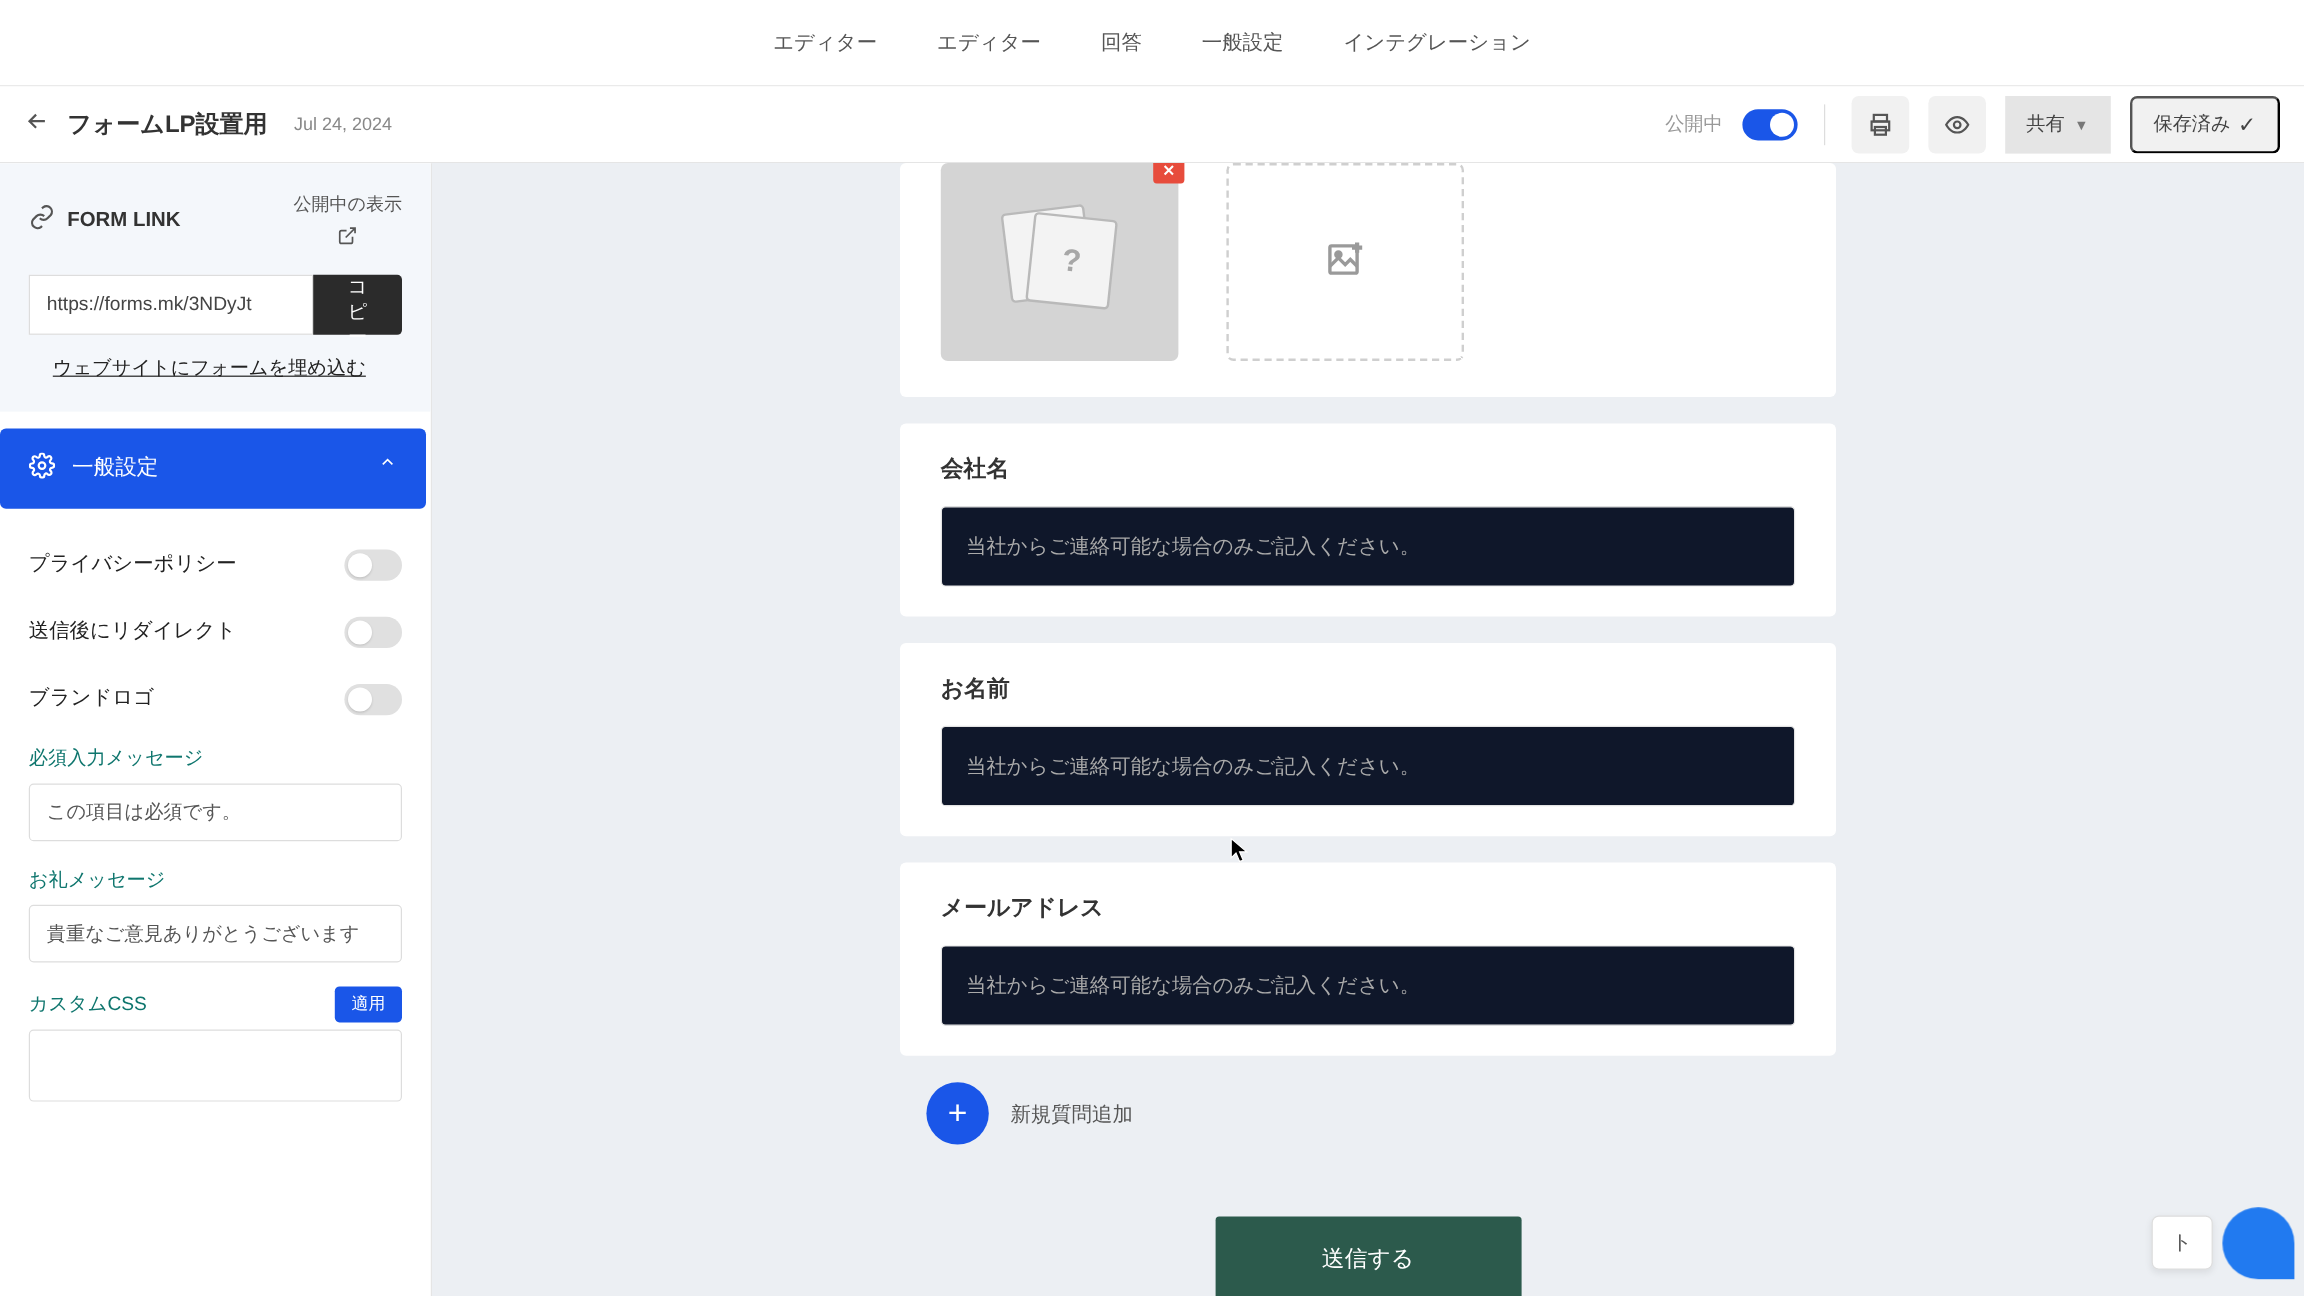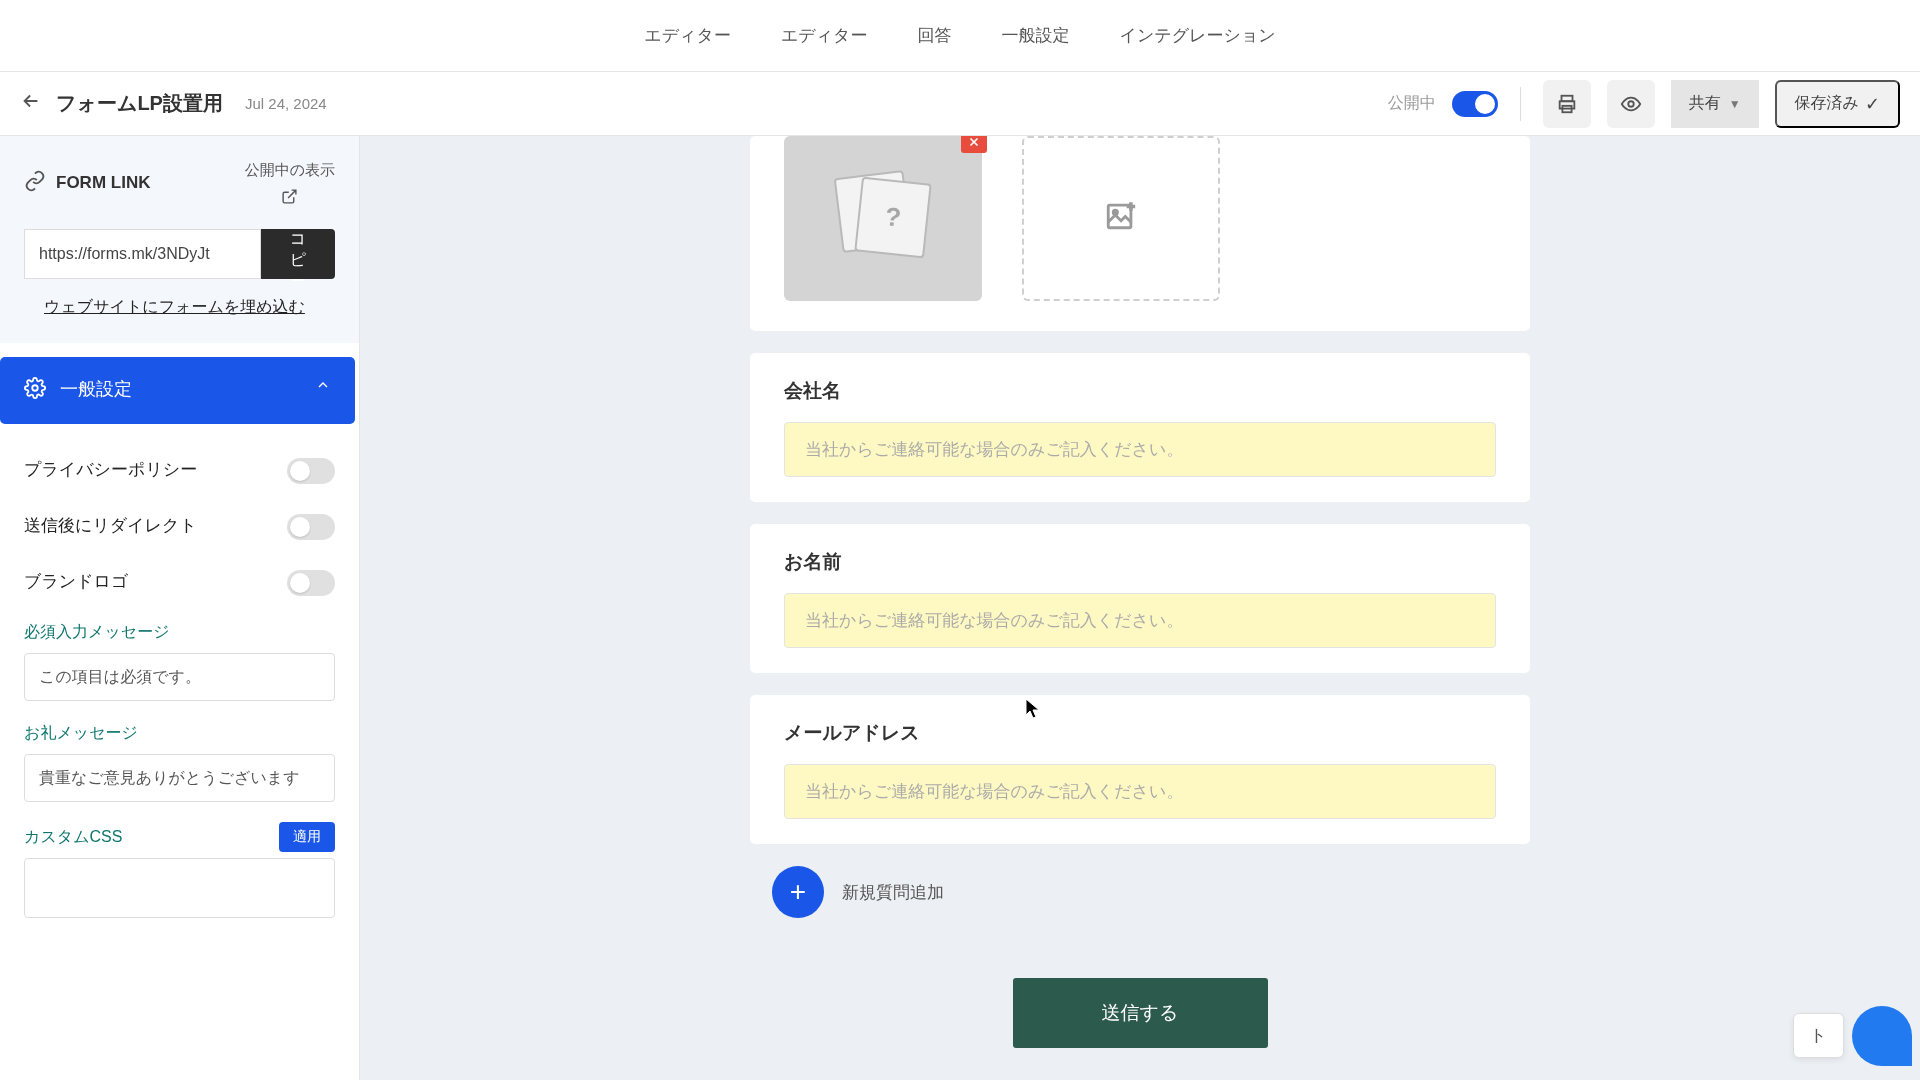--- a/index.html
+++ b/index.html
@@ -72,21 +72,21 @@
     .img-tile .del { position: absolute; top: -5px; right: -5px; width: 26px; height: 22px; background: #e74c3c; border-radius: 3px; display: flex; align-items: center; justify-content: center; }
     .placeholder-stack { position: relative; width: 90px; height: 90px; }
     .poly { position: absolute; width: 70px; height: 75px; background: #f3f3f3; border: 2px solid #b9b9b9; border-radius: 4px; display: flex; flex-direction: column; align-items: center; justify-content: center; }
     .poly1 { top: 0; left: 0; transform: rotate(-7deg); }
     .poly2 { top: 6px; left: 20px; transform: rotate(6deg); }
     .poly .q { font-size: 26px; font-weight: 700; color: #a7a7a7; }
     .img-add { width: 198px; border: 2px dashed #cfcfcf; border-radius: 6px; display: flex; align-items: center; justify-content: center; }
     .img-add-ico { font-size: 32px; color: #a0a0a0; }
     
     .q-label { font-size: 19px; font-weight: 600; color: #333; margin-bottom: 18px; }
-    .q-input { width: 100%; height: 55px; padding: 0 20px; border: 1px solid #e3e3e3; border-radius: 4px; font-size: 17px; color: #888; background: #fef9c3; }
+    .q-input { width: 100%; height: 67px; padding: 0 20px; border: 1px solid #e3e3e3; border-radius: 4px; font-size: 17px; color: #888; background: #0f172a; }
     
     .add-q-row { display: flex; align-items: center; gap: 18px; margin: 22px 0 0 22px; }
     .add-circle { width: 52px; height: 52px; background: #1a56e8; border-radius: 50%; display: flex; align-items: center; justify-content: center; color: #fff; font-size: 28px; cursor: pointer; }
     .add-q-label { font-size: 17px; color: #555; }
     
     .submit-btn { display: block; width: 255px; height: 70px; background: #2c5a4c; color: #fff; border: none; font-size: 19px; margin: 60px auto 0; cursor: pointer; border-radius: 3px; }
     
     
     .fake-cursor { position: absolute; left: 665px; top: 562px; font-size: 18px; color: #000; pointer-events: none; }
     .fake-cursor svg { width: 16px; height: 22px; }

